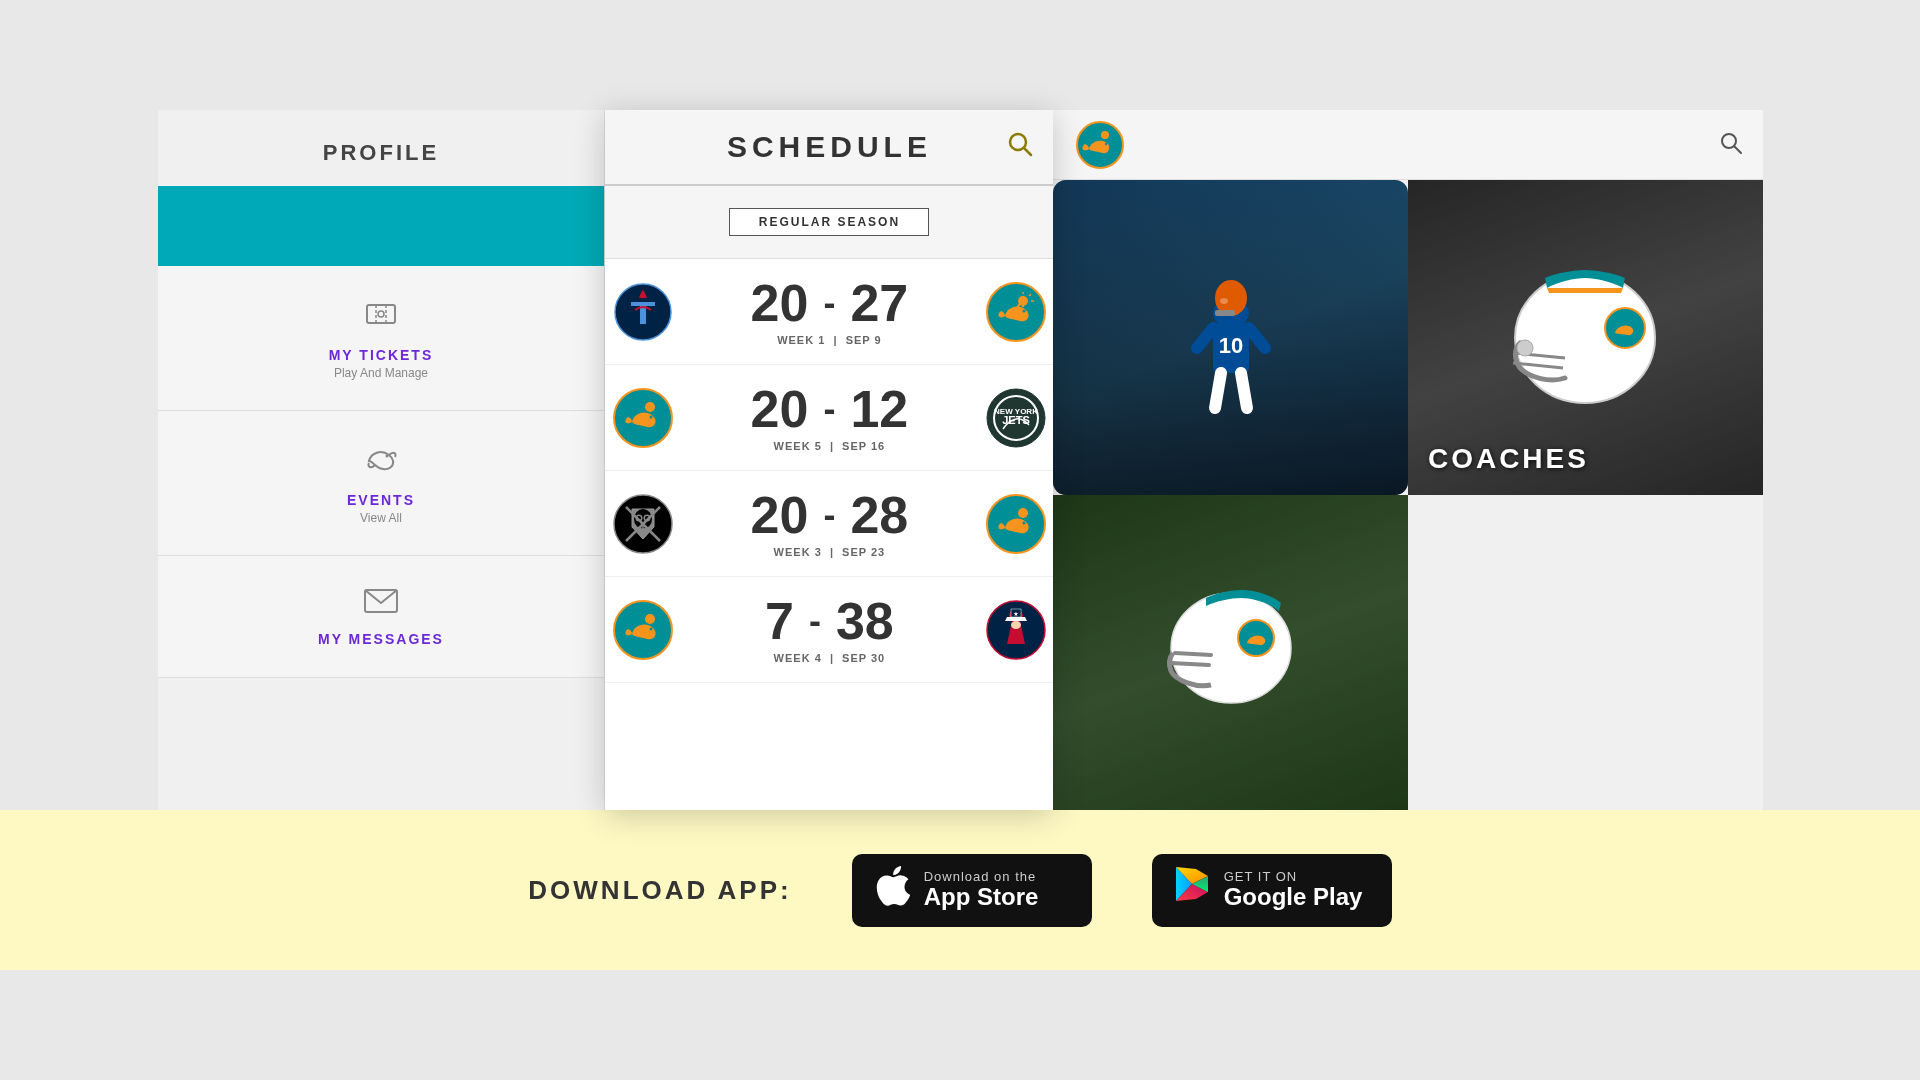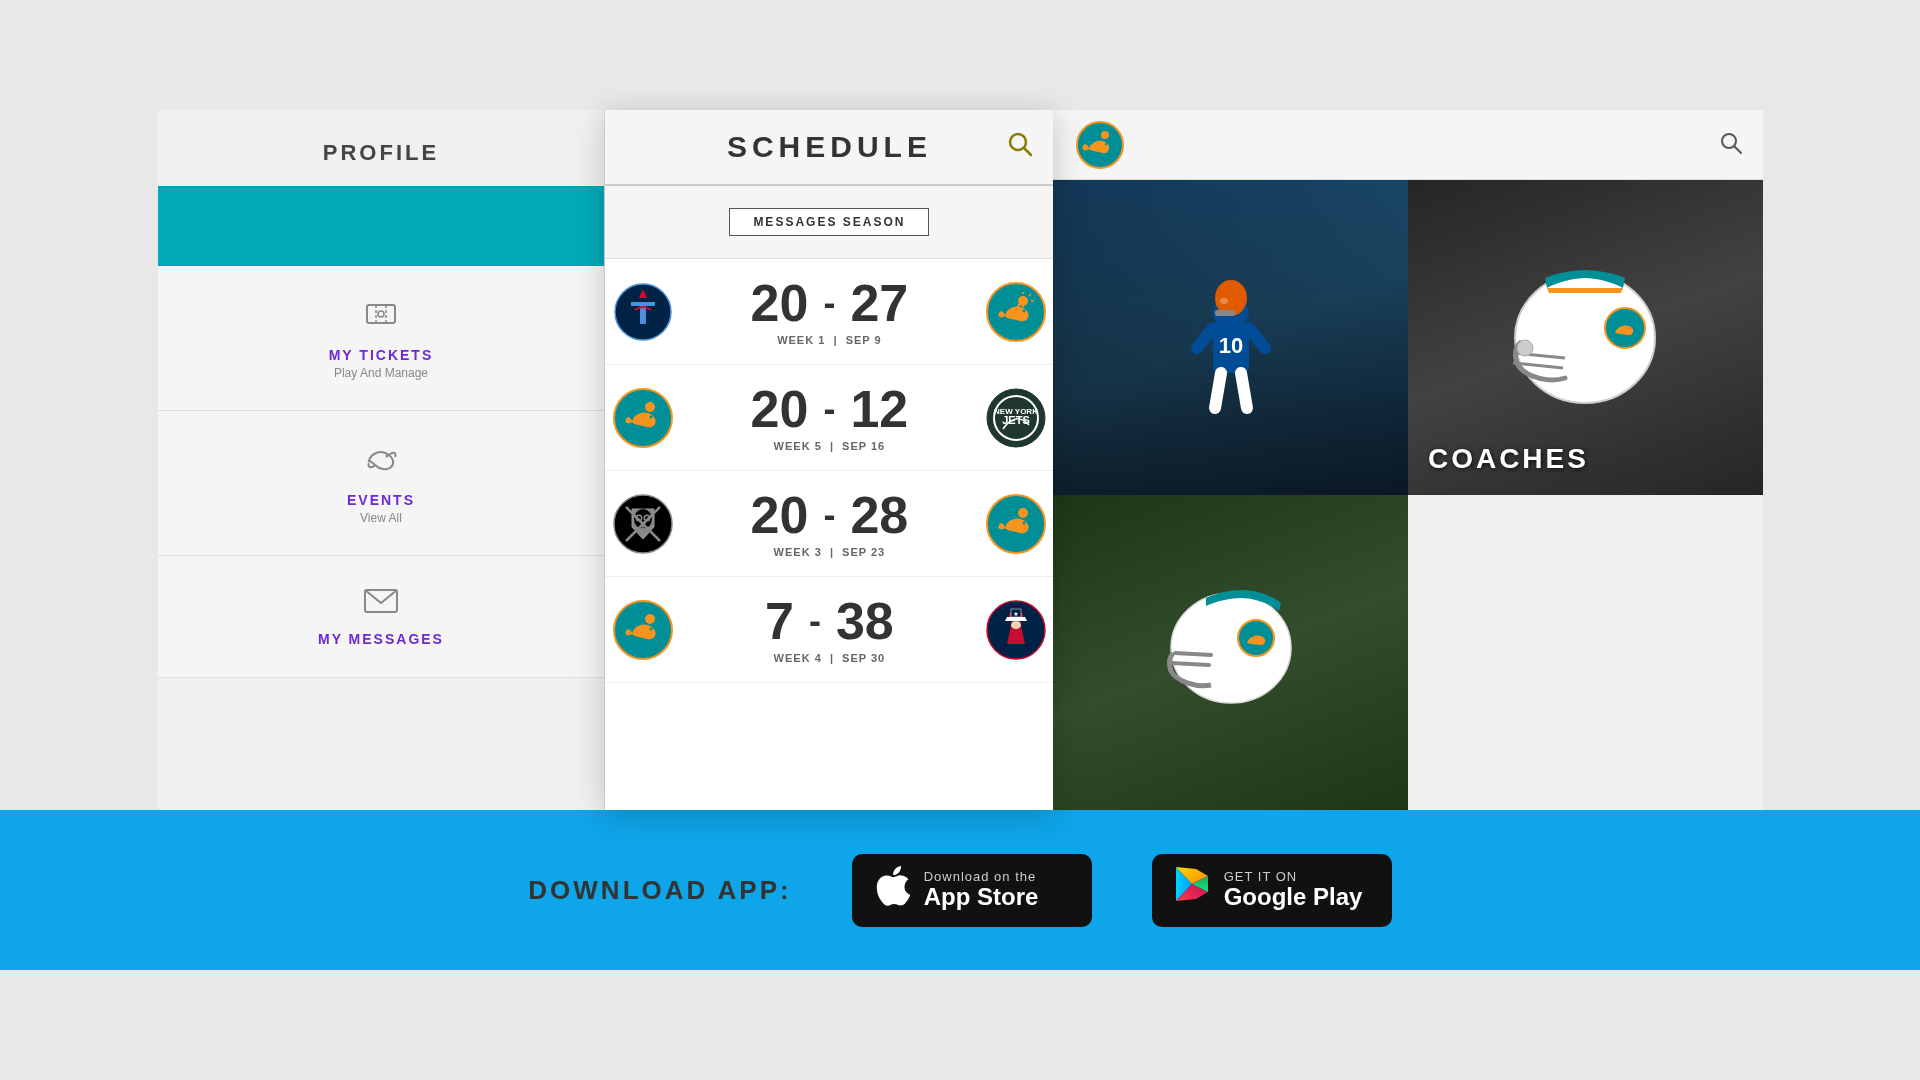--- a/index.html
+++ b/index.html
@@ -211,21 +211,21 @@
       display: grid;
       grid-template-columns: 1fr 1fr;
       grid-template-rows: 1fr 1fr;
       flex: 1;
     }
 
     
     .bottom-area {
       width: 1920px;
       height: 160px;
-      background: #0ea5e9;
+      background: #fef9c3;
       display: flex;
       align-items: center;
       justify-content: center;
       gap: 40px;
     }
 
     .download-label {
       font-size: 26px;
       font-weight: 900;
       letter-spacing: 3px;
@@ -337,21 +337,21 @@
       <span class="schedule-title">SCHEDULE</span>
       <span class="schedule-search-icon">
         <svg width="26" height="26" viewBox="0 0 26 26" fill="none" xmlns="http://www.w3.org/2000/svg">
           <circle cx="11" cy="11" r="8" stroke="#8b7b00" stroke-width="2.5"></circle>
           <line x1="17" y1="17" x2="24" y2="24" stroke="#8b7b00" stroke-width="2.5" stroke-linecap="round"></line>
         </svg>
       </span>
     </div>
 
     <div style="display:flex; justify-content:center; padding: 10px 0; background:#f5f5f5; border-bottom: 1px solid #ddd;">
-      <div class="regular-season-label">MESSAGES SEASON</div>
+      <div class="regular-season-label">REGULAR SEASON</div>
     </div>
 
     <div class="game-row">
       <div class="logo-svg-container">
         <svg width="60" height="60" viewBox="0 0 60 60" xmlns="http://www.w3.org/2000/svg">
           <circle cx="30" cy="30" r="28" fill="#002244" stroke="#4b92db" stroke-width="1.5"></circle>
 
           <path d="M18 20 L42 20 L42 24 L33 24 L33 42 L27 42 L27 24 L18 24 Z" fill="#4b92db"></path>
           <path d="M22 28 Q30 22 38 28" stroke="#c8102e" stroke-width="2" fill="none"></path>
 
@@ -523,21 +523,21 @@
       <div style="cursor:pointer;">
         <svg width="24" height="24" viewBox="0 0 24 24" fill="none" xmlns="http://www.w3.org/2000/svg">
           <circle cx="10" cy="10" r="7" stroke="#555" stroke-width="2"></circle>
           <line x1="15.5" y1="15.5" x2="22" y2="22" stroke="#555" stroke-width="2" stroke-linecap="round"></line>
         </svg>
       </div>
     </div>
 
     <div class="right-grid" style="flex:1; display:grid; grid-template-columns:1fr 1fr; grid-template-rows:1fr 1fr; height:calc(100% - 70px);">
 
-      <div style="background: linear-gradient(160deg, #1a3a5a 0%, #2a5a7a 50%, #1a3a5a 100%); position:relative; overflow:hidden; display:flex; align-items:flex-end; padding:15px;">
+      <div style="background: linear-gradient(160deg, #1a3a5a 0%, #2a5a7a 50%, #1a3a5a 100%); position:relative; overflow:hidden; display:flex; align-items:flex-end; padding:15px;border-radius:13px;">
 
         <div style="position:absolute;top:0;left:0;width:100%;height:100%;background:linear-gradient(to bottom, rgba(0,50,80,0.3), rgba(0,0,0,0.6));"></div>
 
         <div style="position:absolute;top:10%;left:10%;width:80%;height:80%;display:flex;align-items:center;justify-content:center;">
           <svg width="120" height="160" viewBox="0 0 120 160" xmlns="http://www.w3.org/2000/svg">
 
             <ellipse cx="60" cy="55" rx="18" ry="15" fill="#004c97"></ellipse>
             <rect x="42" y="65" width="36" height="50" rx="5" fill="#004c97"></rect>
             <text x="60" y="95" font-family="Arial" font-weight="900" font-size="22" fill="#fff" text-anchor="middle">10</text>
 

